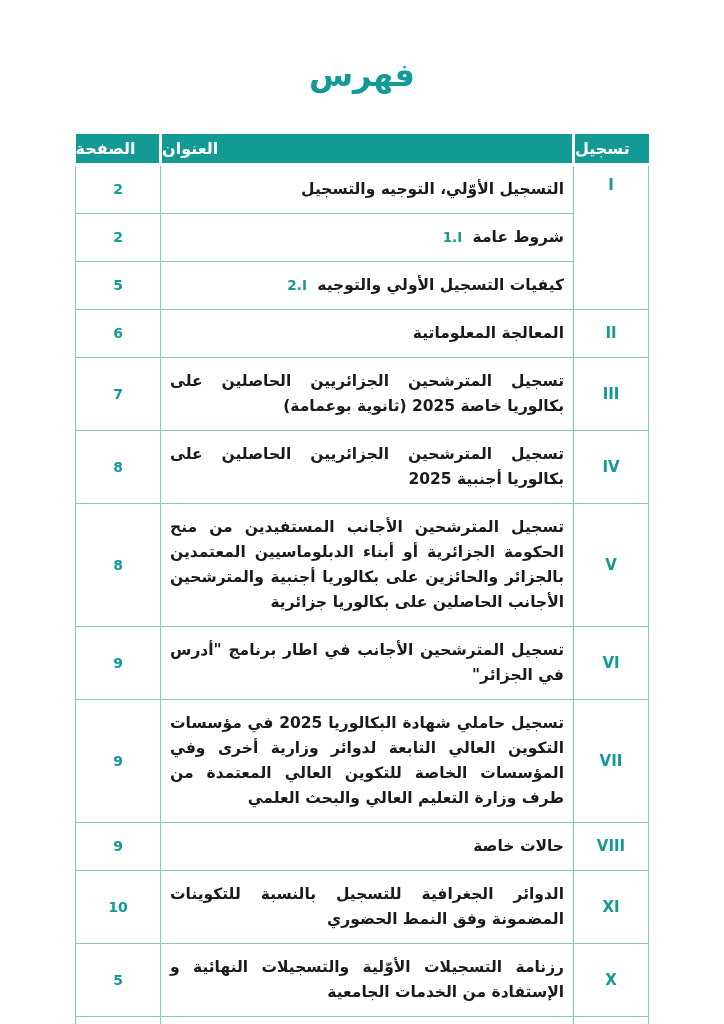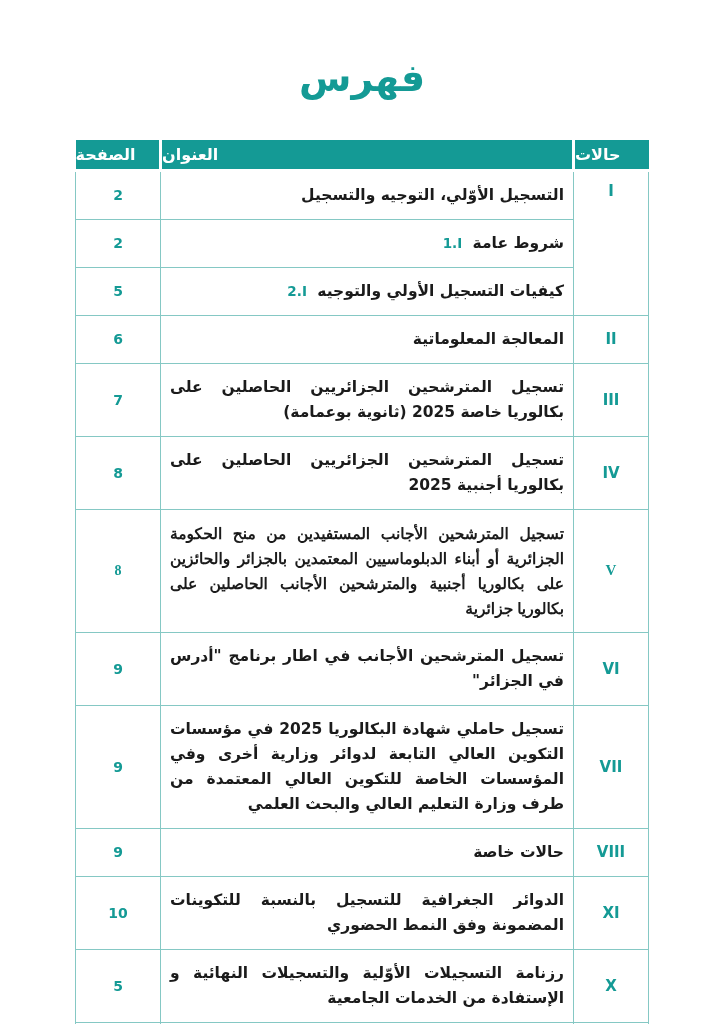--- a/index.html
+++ b/index.html
@@ -15,21 +15,21 @@
     color:var(--ink);
     overflow:hidden;
   }
   .page{
     width:724px;height:1024px;
     padding-top:56px;
   }
   .doc-title{
     text-align:center;
     color:var(--accent);
-    font-size:38px;
+    font-size:32px;
     font-weight:bold;
     letter-spacing:0;
   }
   table.toc{
     direction:rtl;
     width:573px;
     margin:40px auto 0 auto;
     border-collapse:collapse;
     table-layout:fixed;
   }
@@ -87,21 +87,21 @@
     margin-right:5px;
     unicode-bidi:embed;
   }
   
   tbody tr:nth-child(1)>td{height:42px;}
   tbody tr:nth-child(2)>td{height:42px;}
   tbody tr:nth-child(3)>td{height:42px;}
   tbody tr:nth-child(4)>td{height:27px;}
   tbody tr:nth-child(5)>td{height:53px;}
   tbody tr:nth-child(6)>td{height:33px;}
-  tbody tr:nth-child(7)>td{height:88px;font-family:Liberation Serif, serif;}
+  tbody tr:nth-child(7)>td{height:88px;}
   tbody tr:nth-child(8)>td{height:31px;}
   tbody tr:nth-child(9)>td{height:91px;}
   tbody tr:nth-child(10)>td{height:29px;}
   tbody tr:nth-child(11)>td{height:58px;}
   tbody tr:nth-child(12)>td{height:58px;}
   tbody tr:nth-child(13)>td{height:34px;}
 </style>
 </head>
 <body>
 
@@ -109,21 +109,21 @@
   <h1 class="doc-title">فهرس</h1>
 
   <table class="toc">
     <colgroup>
       <col class="c-num">
         <col class="c-title">
         <col class="c-page">
     </colgroup>
     <thead>
       <tr>
-        <th>حالات</th>
+        <th>تسجيل</th>
         <th>العنوان</th>
         <th>الصفحة</th>
       </tr>
     </thead>
     <tbody>
         <tr>
           <td class="num top" rowspan="3">I</td>
           <td class="title"><span>التسجيل الأوّلي، التوجيه والتسجيل</span></td>
           <td class="pg">2</td>
         </tr>

